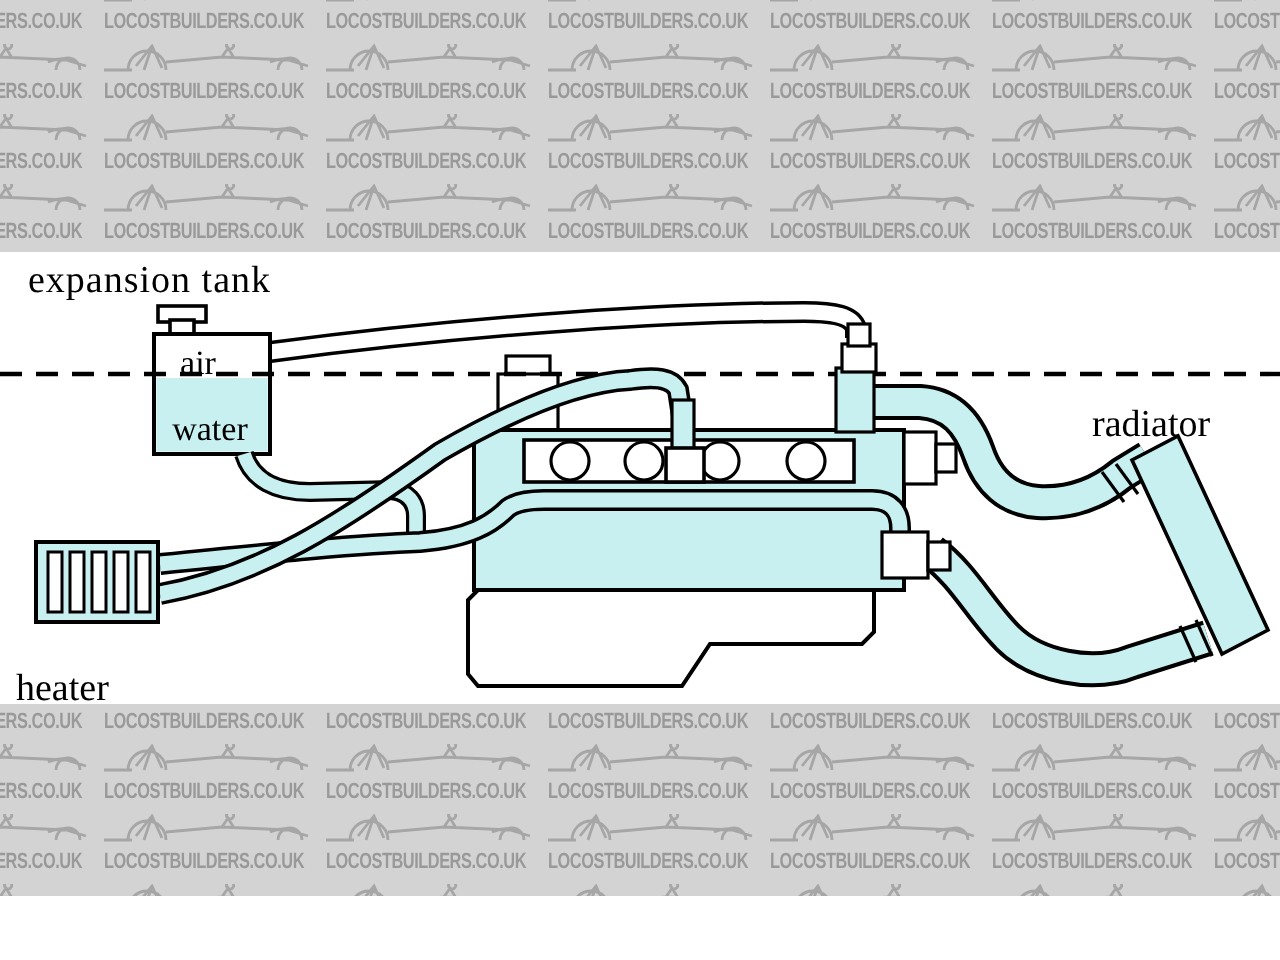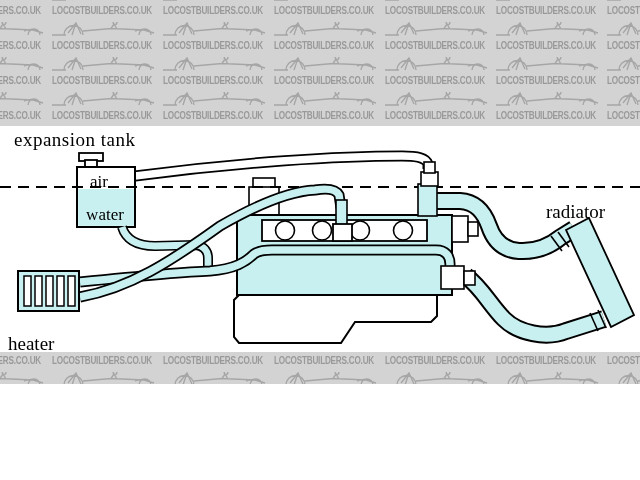--- a/index.html
+++ b/index.html
@@ -1,19 +1,19 @@
 <!DOCTYPE html>
 <html><head>
 <meta charset="utf-8">
 <style>
   html, body { margin: 0; padding: 0; background: #fff; }
   #stage {
     position: relative;
     width: 640px;
-    height: 384px;
+    height: 448px;
     overflow: hidden;
     font-family: "Liberation Serif", serif;
   }
   svg { display: block; }
   .wm-text {
     font-family: "Liberation Sans", sans-serif;
     font-weight: bold;
     font-size: 11px;
     letter-spacing: -0.3px;
   }

